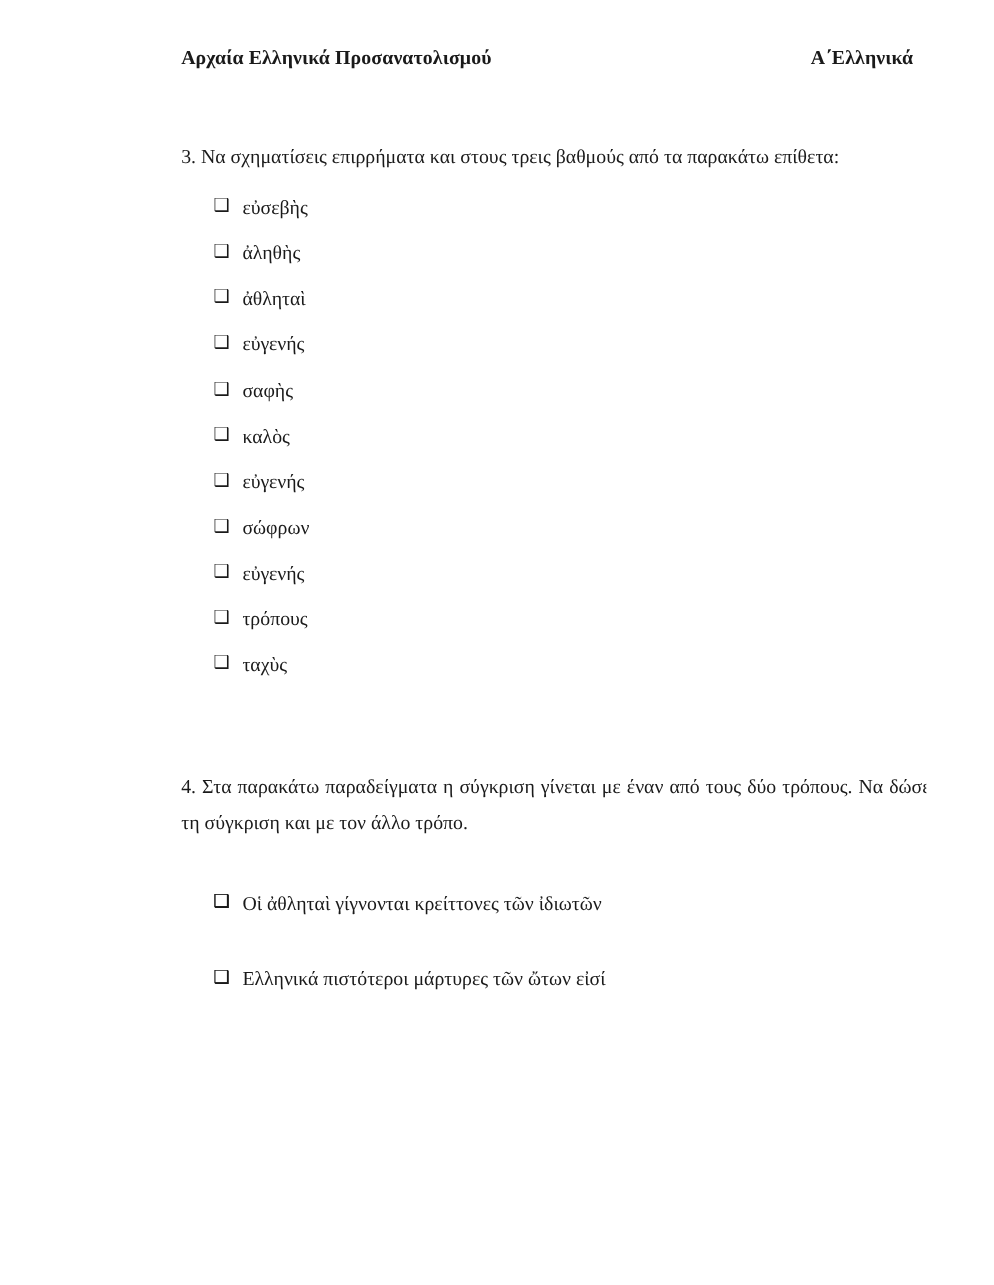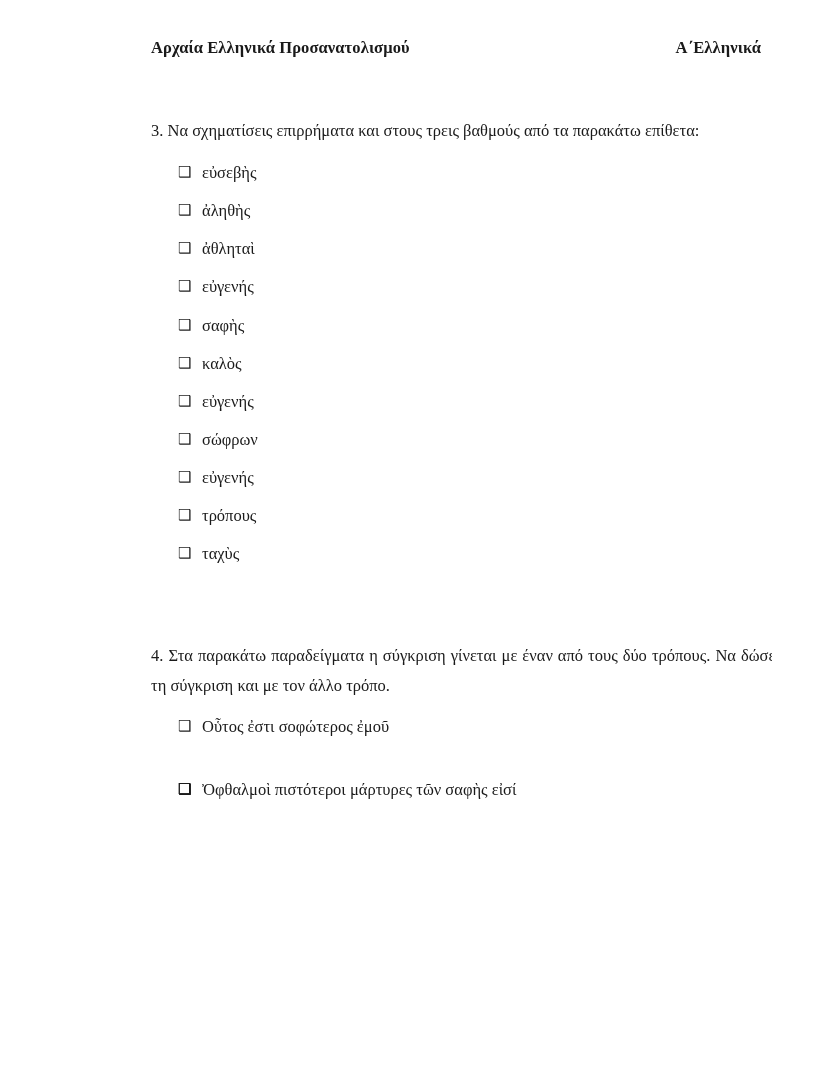--- a/index.html
+++ b/index.html
@@ -143,31 +143,31 @@
         <span class="bullet">❑</span>
         <span>ταχὺς</span>
       </li>
     </ul>
 
     <p class="question q4">4. Στα παρακάτω παραδείγματα η σύγκριση γίνεται με έναν από τους δύο τρόπους. Να δώσετε τη σύγκριση και με τον άλλο τρόπο.</p>
 
     <ul class="checklist sentences">
       <li>
         <span class="bullet">❑</span>
-        <span>Οὗτος ἐστι σοφώτερος ἐμοῦ</span>
       </li>
       <li>
         <span class="bullet">❑</span>
       </li>
       <li>
         <span class="bullet">❑</span>
+        <span>Οἱ ἀθληταὶ γίγνονται κρείττονες τῶν ἰδιωτῶν</span>
       </li>
       <li>
         <span class="bullet">❑</span>
       </li>
       <li>
         <span class="bullet">❑</span>
-        <span>Ὀφθαλμοὶ πιστότεροι μάρτυρες τῶν σαφὴς εἰσί</span>
+        <span>Ελληνικά πιστότεροι μάρτυρες τῶν ὤτων εἰσί</span>
       </li>
     </ul>
 
   </div>
 </div>
 
 </body></html>

